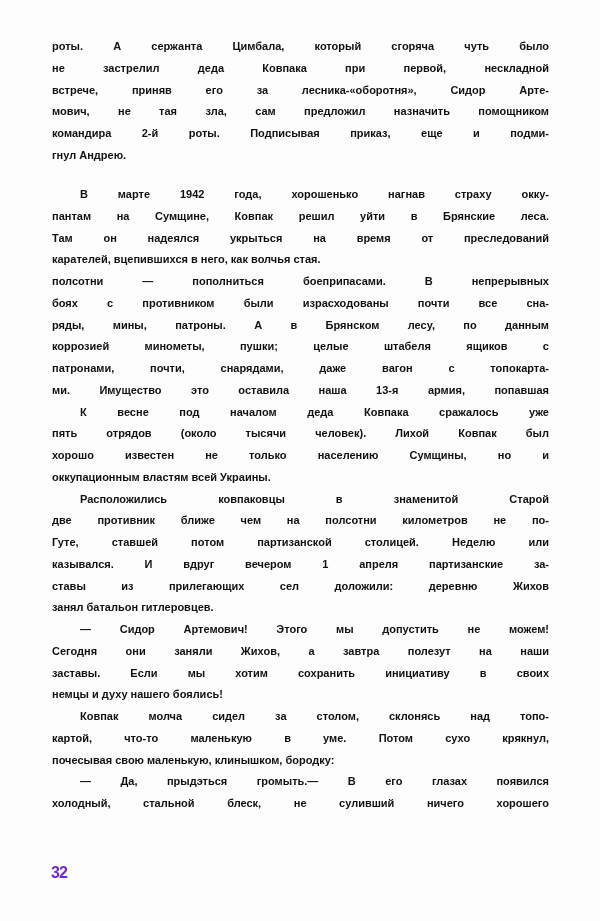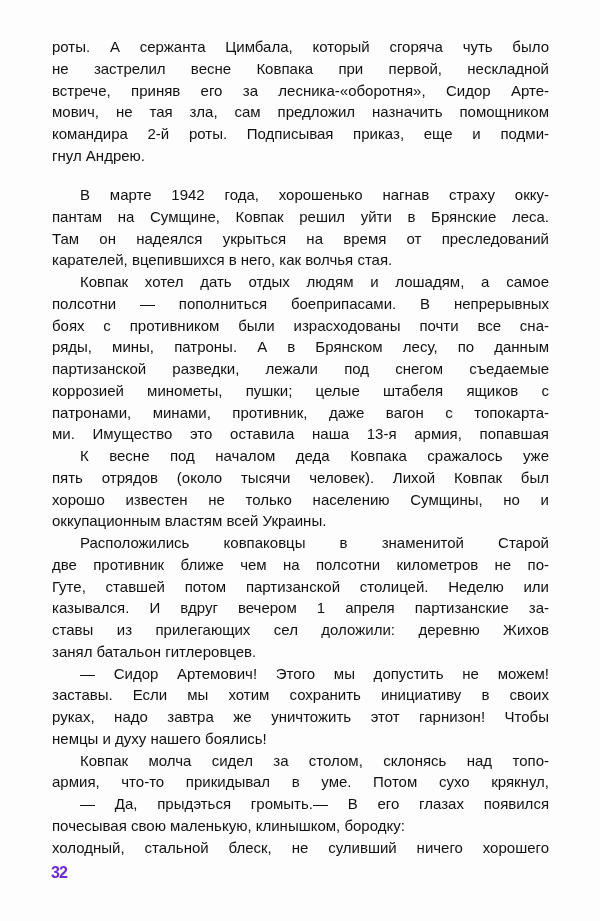--- a/index.html
+++ b/index.html
@@ -1,75 +1,73 @@
 <!DOCTYPE html>
 <html><head>
 <meta charset="utf-8">
 <style>
   html, body { margin: 0; padding: 0; background: #ffffff; }
   body { width: 600px; height: 921px; position: relative; overflow: hidden; }
   .page { position: absolute; left: 0; top: 0; width: 600px; height: 921px; background: #fdfdfd; }
-  .column { position: absolute; left: 52px; width: 497px; color: #111; font-family: "Liberation Sans", "DejaVu Sans", sans-serif; font-size: 15px; }
+  .column { position: absolute; left: 52px; width: 497px; color: #111; font-family: "Liberation Sans", "DejaVu Sans", sans-serif; font-size: 11px; font-weight: bold; }
   .line { height: 21.75px; line-height: 21.75px; white-space: nowrap; text-align: justify; text-align-last: justify; overflow: visible; }
   .line.last { text-align-last: left; }
   .line.indent { padding-left: 28px; }
   .block1 { top: 36px; }
   .block2 { top: 184px; }
   .pagenum { position: absolute; left: 51px; top: 864px; font-family: "Liberation Sans", sans-serif; font-weight: bold; font-size: 16px; color: #6d28d9; letter-spacing: -1px; }
 </style>
 </head>
 <body>
 
 <div class="page">
 
   <div class="column block1">
     <div class="line">роты. А сержанта Цимбала, который сгоряча чуть было</div>
-    <div class="line">не застрелил весне Ковпака при первой, нескладной</div>
+    <div class="line">не застрелил деда Ковпака при первой, нескладной</div>
     <div class="line">встрече, приняв его за лесника-«оборотня», Сидор Арте-</div>
     <div class="line">мович, не тая зла, сам предложил назначить помощником</div>
     <div class="line">командира 2-й роты. Подписывая приказ, еще и подми-</div>
     <div class="line last">гнул Андрею.</div>
   </div>
 
   <div class="column block2">
     <div class="line indent">В марте 1942 года, хорошенько нагнав страху окку-</div>
     <div class="line">пантам на Сумщине, Ковпак решил уйти в Брянские леса.</div>
     <div class="line">Там он надеялся укрыться на время от преследований</div>
     <div class="line last">карателей, вцепившихся в него, как волчья стая.</div>
 
-    <div class="line indent">Ковпак хотел дать отдых людям и лошадям, а самое</div>
     <div class="line">полсотни — пополниться боеприпасами. В непрерывных</div>
     <div class="line">боях с противником были израсходованы почти все сна-</div>
     <div class="line">ряды, мины, патроны. А в Брянском лесу, по данным</div>
-    <div class="line">партизанской разведки, лежали под снегом съедаемые</div>
     <div class="line">коррозией минометы, пушки; целые штабеля ящиков с</div>
-    <div class="line">патронами, минами, противник, даже вагон с топокарта-</div>
+    <div class="line">патронами, почти, снарядами, даже вагон с топокарта-</div>
     <div class="line">ми. Имущество это оставила наша 13-я армия, попавшая</div>
 
     <div class="line indent">К весне под началом деда Ковпака сражалось уже</div>
     <div class="line">пять отрядов (около тысячи человек). Лихой Ковпак был</div>
     <div class="line">хорошо известен не только населению Сумщины, но и</div>
     <div class="line last">оккупационным властям всей Украины.</div>
 
     <div class="line indent">Расположились ковпаковцы в знаменитой Старой</div>
     <div class="line">две противник ближе чем на полсотни километров не по-</div>
     <div class="line">Гуте, ставшей потом партизанской столицей. Неделю или</div>
     <div class="line">казывался. И вдруг вечером 1 апреля партизанские за-</div>
     <div class="line">ставы из прилегающих сел доложили: деревню Жихов</div>
     <div class="line last">занял батальон гитлеровцев.</div>
 
 
     <div class="line indent">— Сидор Артемович! Этого мы допустить не можем!</div>
+    <div class="line">Сегодня они заняли Жихов, а завтра полезут на наши</div>
     <div class="line">заставы. Если мы хотим сохранить инициативу в своих</div>
-    <div class="line">руках, надо завтра же уничтожить этот гарнизон! Чтобы</div>
     <div class="line last">немцы и духу нашего боялись!</div>
 
     <div class="line indent">Ковпак молча сидел за столом, склонясь над топо-</div>
-    <div class="line">армия, что-то прикидывал в уме. Потом сухо крякнул,</div>
+    <div class="line">картой, что-то маленькую в уме. Потом сухо крякнул,</div>
+    <div class="line last">почесывая свою маленькую, клинышком, бородку:</div>
+
     <div class="line indent">— Да, прыдэться громыть.— В его глазах появился</div>
-
-    <div class="line last">почесывая свою маленькую, клинышком, бородку:</div>
     <div class="line">холодный, стальной блеск, не суливший ничего хорошего</div>
 
   </div>
 
   <div class="pagenum">32</div>
 </div>
 
 </body></html>

